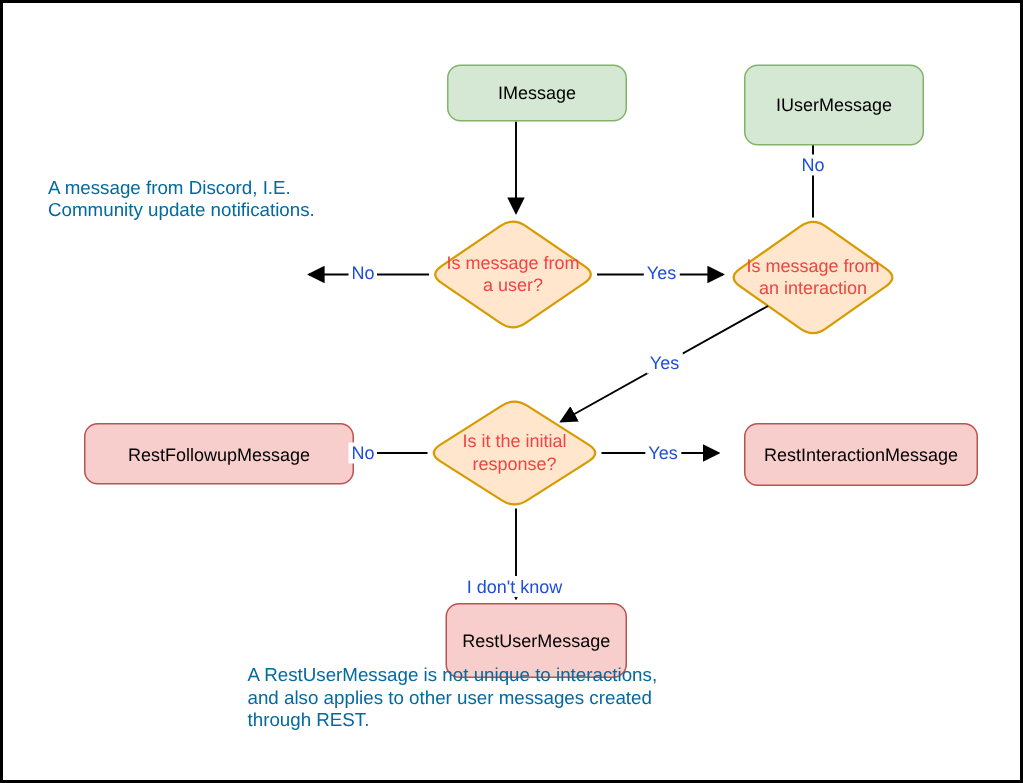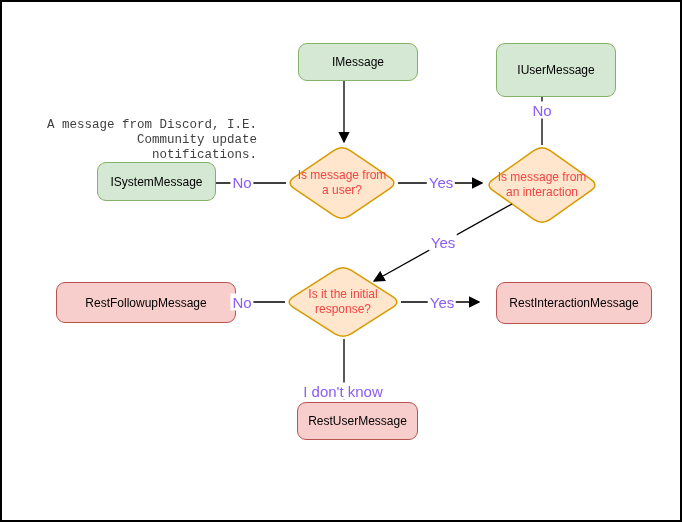--- a/index.html
+++ b/index.html
@@ -35,21 +35,21 @@
     margin-left: 14px;
   }
   .node.green { background: #d5e8d4; border: 1px solid #82b366; }
   .node.red   { background: #f8cecc; border: 1px solid #b85450; }
 
   #node-imessage        { left: 282px; top: 41px;  width: 120px; height: 38px; }
   #node-iusermessage    { left: 480px; top: 41px;  width: 120px; height: 54px; }
   #node-isystemmessage  { left: 81px;  top: 160px; width: 119px; height: 39px; }
   #node-restfollowup    { left: 40px;  top: 280px; width: 180px; height: 41px; }
   #node-restinteraction { left: 480px; top: 280px; width: 156px; height: 42px; }
-  #node-restuser        { left: 281px; top: 400px; width: 121px; height: 38px; }
+  #node-restuser        { left: 281px; top: 400px; width: 121px; height: 50px; }
 
   
   .decision-label {
     position: absolute;
     transform: translate(-50%, -50%);
     font-size: 12px;
     line-height: 15px;
     color: #ef4444;
     text-align: center;
     white-space: pre-line;
@@ -57,41 +57,40 @@
   #decision-label-user        { left: 340px; top: 181px; }
   #decision-label-interaction { left: 540px; top: 183px; }
   #decision-label-initial     { left: 341px; top: 300px; text-align: center; }
 
   
   .edge-label {
     position: absolute;
     transform: translate(-50%, -50%);
     background: #ffffff;
     padding: 0 2px;
-    font-size: 15px;
-    color: #8b5cf6;
+    font-size: 12px;
+    color: #1d4ed8;
     white-space: nowrap;
   }
   #edge-label-no-system       { left: 240px; top: 180px; }
   #edge-label-yes-interaction { left: 439px; top: 180px; }
   #edge-label-no-user         { left: 540px; top: 108px; }
   #edge-label-yes-initial     { left: 441px; top: 240px; }
   #edge-label-no-followup     { left: 240px; top: 300px; }
   #edge-label-yes-restint     { left: 440px; top: 300px; }
   #edge-label-idk             { left: 341px; top: 357px; margin-top: 32px; }
 
   
   .note {
     position: absolute;
     font-size: 12.5px;
     line-height: 15px;
-    color: #404040;
-    text-align: right;
+    color: #0369a1;
+    text-align: left;
     white-space: pre-line;
-    font-family: Liberation Mono, monospace;
   }
   #note-system  { left: 30px;  top: 116px; width: 225px; }
   #note-restuser{ left: 163px; top: 441px; width: 364px; }
 </style>
 </head>
 <body>
 
 <div class="frame">
 
   <svg class="layer" viewBox="0 0 678 518" xmlns="http://www.w3.org/2000/svg">
@@ -114,23 +113,20 @@
     <line x1="399" y1="300" x2="477" y2="300" stroke="#000000" stroke-width="1.3" marker-end="url(#arrow)"></line>
     <line x1="342" y1="337" x2="342" y2="397" stroke="#000000" stroke-width="1.3" marker-end="url(#arrow)"></line>
   </svg>
 
   <div class="node green" id="node-imessage">
     <span>IMessage</span>
   </div>
   <div class="node green" id="node-iusermessage">
     <span>IUserMessage</span>
   </div>
-  <div class="node green" id="node-isystemmessage">
-    <span>ISystemMessage</span>
-  </div>
   <div class="node red" id="node-restfollowup">
     <span>RestFollowupMessage</span>
   </div>
   <div class="node red" id="node-restinteraction">
     <span>RestInteractionMessage</span>
   </div>
   <div class="node red" id="node-restuser">
     <span>RestUserMessage</span>
   </div>
 
@@ -144,14 +140,17 @@
   <div class="edge-label" id="edge-label-no-system">No</div>
   <div class="edge-label" id="edge-label-yes-interaction">Yes</div>
   <div class="edge-label" id="edge-label-no-user">No</div>
   <div class="edge-label" id="edge-label-yes-initial">Yes</div>
   <div class="edge-label" id="edge-label-no-followup">No</div>
   <div class="edge-label" id="edge-label-yes-restint">Yes</div>
   <div class="edge-label" id="edge-label-idk">I don't know</div>
 
   <div class="note" id="note-system">A message from Discord, I.E.
 Community update notifications.</div>
+  <div class="note" id="note-restuser">A RestUserMessage is not unique to interactions,
+and also applies to other user messages created
+through REST.</div>
 
 </div>
 
 </body></html>

